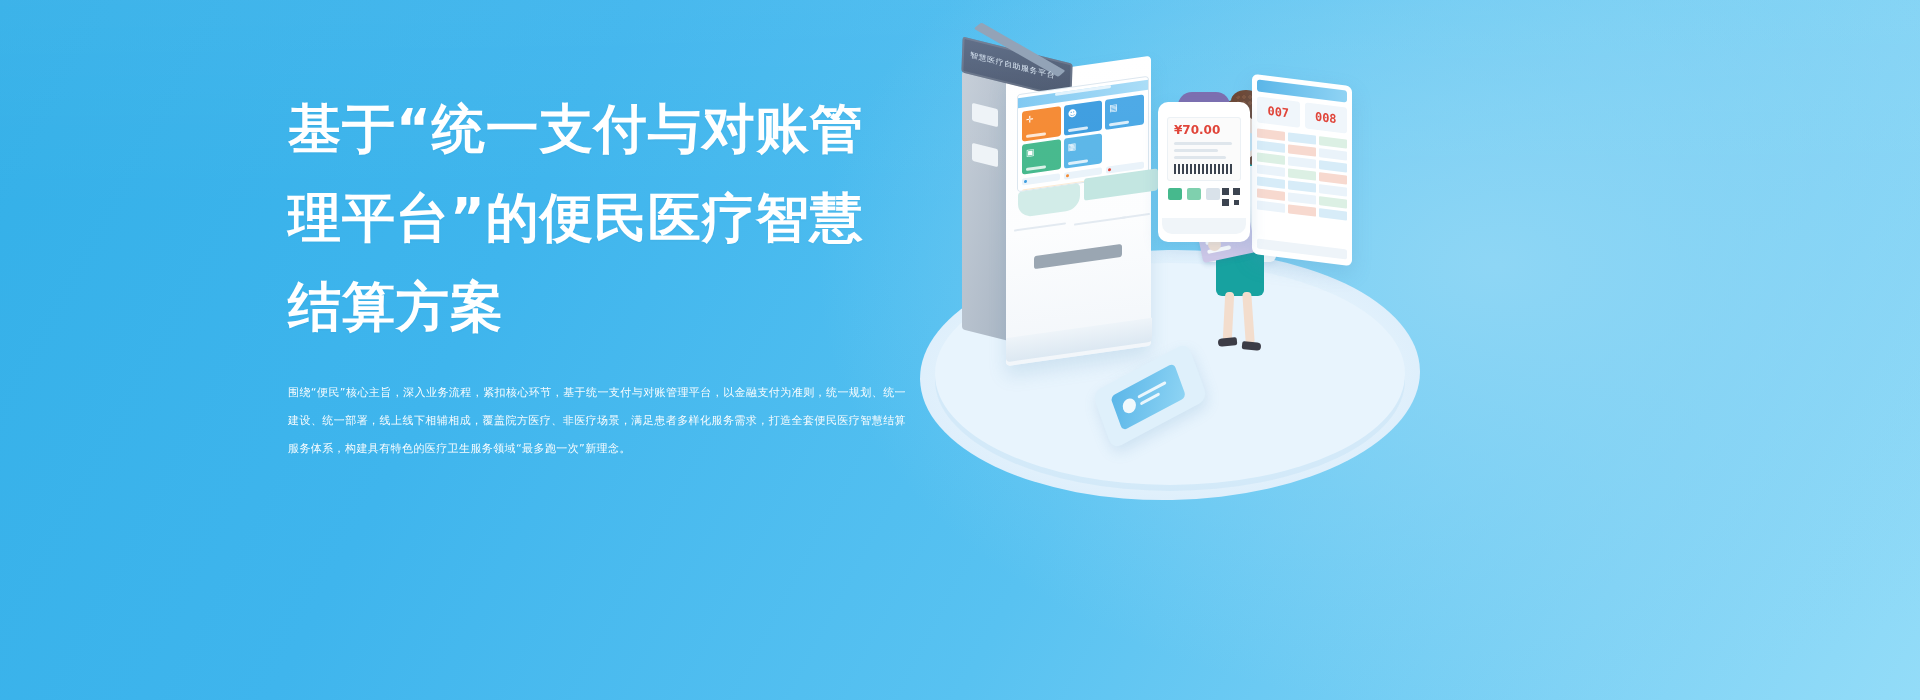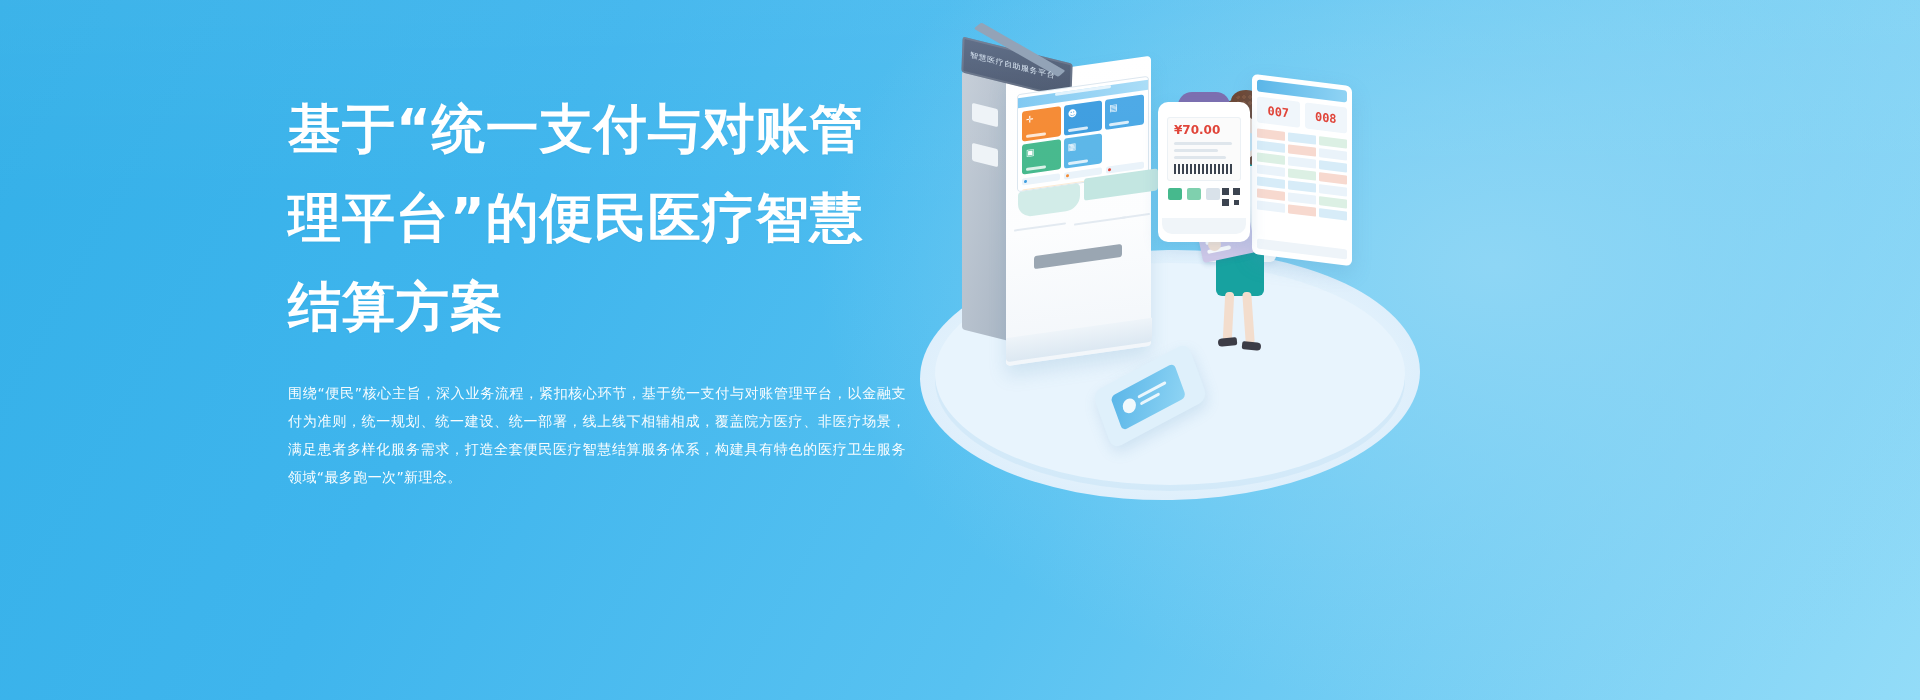--- a/index.html
+++ b/index.html
@@ -28,21 +28,21 @@
     font-size:53px;
     line-height:89px;
     font-weight:700;
     letter-spacing:1px;
     white-space:pre-line;
     text-shadow:0 1px 2px rgba(20,90,130,.06);
   }
   .hero-desc {
     margin-top:28px;
     color:#ffffff;
-    font-size:14px;
+    font-size:11px;
     line-height:28px;
     letter-spacing:.4px;
     text-align:justify;
     width:618px;
     opacity:.97;
   }
 
   
   .scene { position:absolute; left:900px; top:10px; width:1020px; height:690px; }
 

